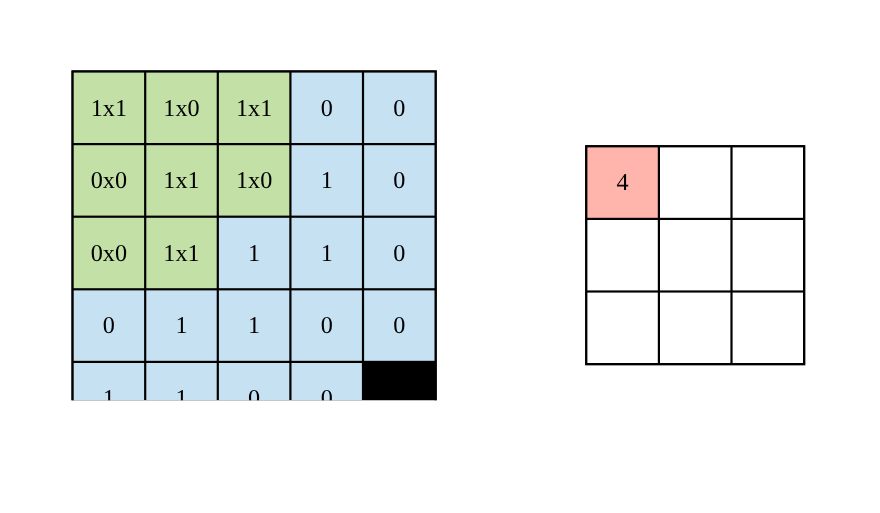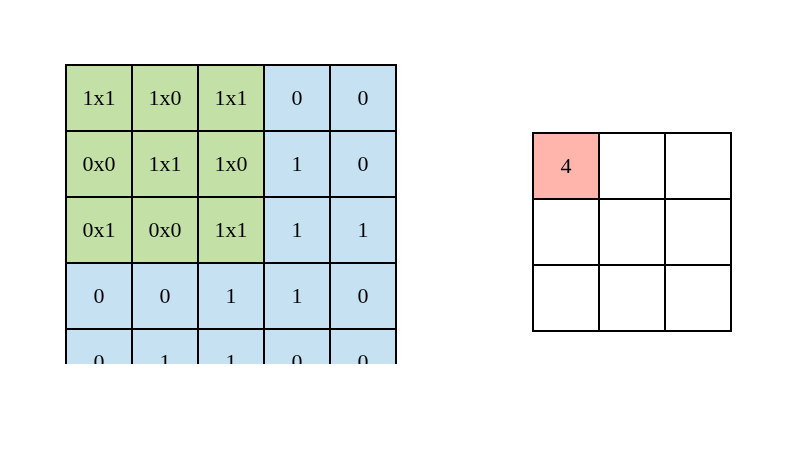--- a/index.html
+++ b/index.html
@@ -52,21 +52,20 @@
       <div class="cell" style="background: rgb(195, 224, 166);">1x1</div>
       <div class="cell" style="background: rgb(195, 224, 166);">1x0</div>
       <div class="cell" style="background: rgb(195, 224, 166);">1x1</div>
       <div class="cell" style="background: rgb(198, 226, 242);">0</div>
       <div class="cell" style="background: rgb(198, 226, 242);">0</div>
       <div class="cell" style="background: rgb(195, 224, 166);">0x0</div>
       <div class="cell" style="background: rgb(195, 224, 166);">1x1</div>
       <div class="cell" style="background: rgb(195, 224, 166);">1x0</div>
       <div class="cell" style="background: rgb(198, 226, 242);">1</div>
       <div class="cell" style="background: rgb(198, 226, 242);">0</div>
-      <div class="cell" style="background: rgb(195, 224, 166);">0x1</div>
       <div class="cell" style="background: rgb(195, 224, 166);">0x0</div>
       <div class="cell" style="background: rgb(195, 224, 166);">1x1</div>
       <div class="cell" style="background: rgb(198, 226, 242);">1</div>
       <div class="cell" style="background: rgb(198, 226, 242);">1</div>
       <div class="cell" style="background: rgb(198, 226, 242);">0</div>
       <div class="cell" style="background: rgb(198, 226, 242);">0</div>
       <div class="cell" style="background: rgb(198, 226, 242);">1</div>
       <div class="cell" style="background: rgb(198, 226, 242);">1</div>
       <div class="cell" style="background: rgb(198, 226, 242);">0</div>
       <div class="cell" style="background: rgb(198, 226, 242);">0</div>

